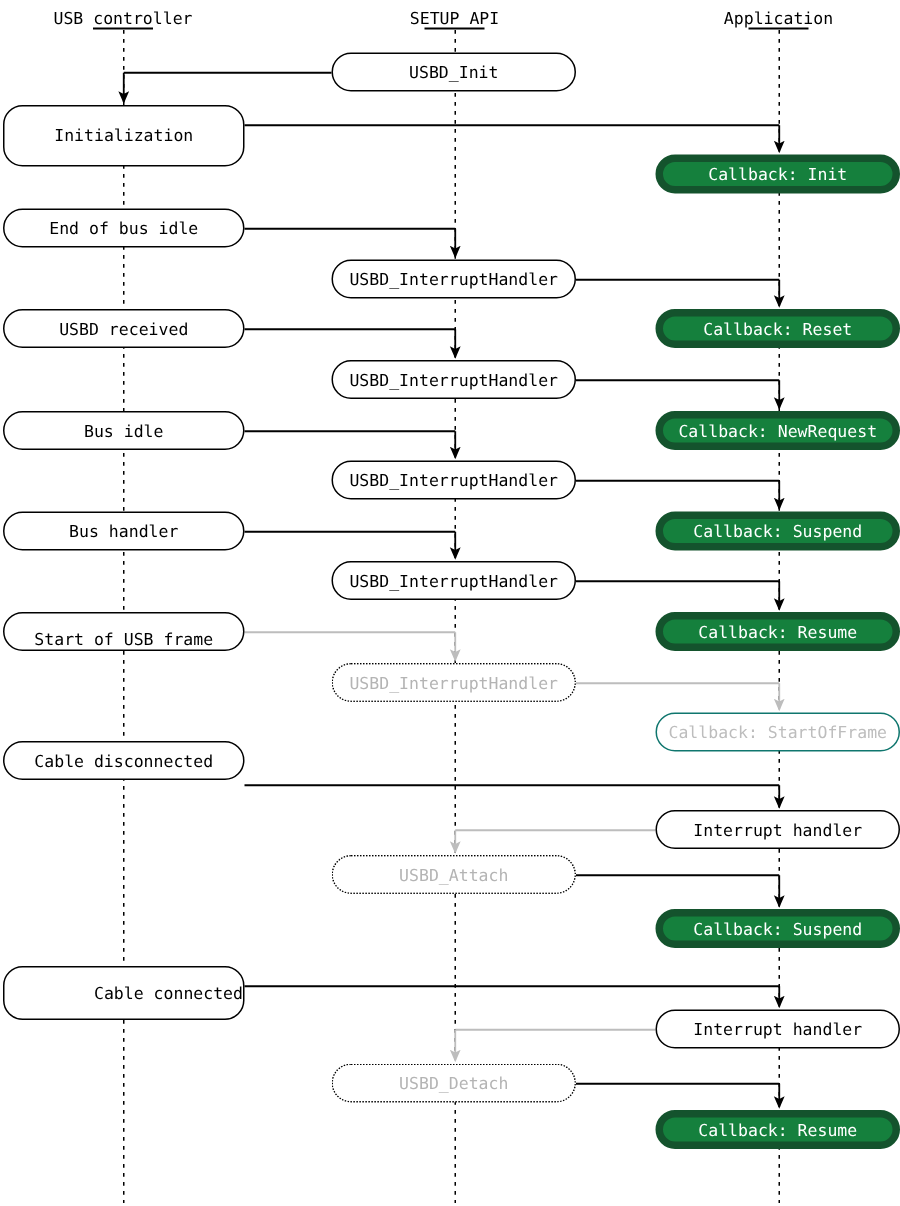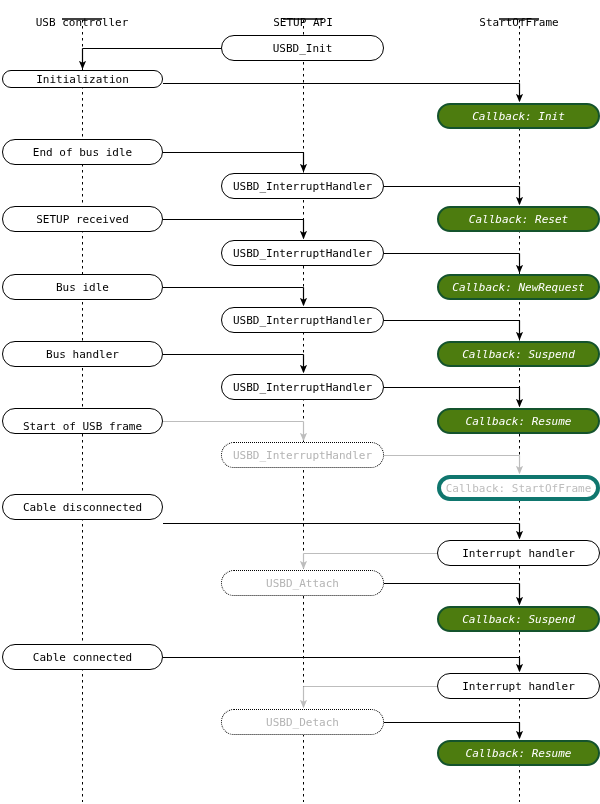--- a/index.html
+++ b/index.html
@@ -1,27 +1,27 @@
 <!DOCTYPE html>
 <html><head>
 <meta charset="utf-8">
 <style>
   html,body{margin:0;padding:0;background:#ffffff;}
   body{width:600px;height:804px;position:relative;overflow:hidden;
        font-family:"DejaVu Sans Mono","Liberation Mono",monospace;}
   #diagram{position:absolute;left:0;top:0;width:600px;height:804px;}
   .hdr{position:absolute;font-size:11px;color:#000;white-space:nowrap;
-       transform:translateX(-50%);top:16px;}
+       transform:translateX(-50%);top:6px;}
   .node{position:absolute;box-sizing:border-box;display:flex;
         align-items:center;justify-content:center;
         font-size:11px;white-space:nowrap;border-radius:13px;}
   .node.plain{background:#fff;border:1px solid #000;color:#000;}
-  .node.filled{background:#4d7c0f;border:2px solid #14532d;color:#fff;font-style:italic;}
+  .node.filled{background:#15803d;border:5px solid #14532d;color:#fff;}
   .node.ghost{background:#fff;border:1px dotted #000;color:#b4b4b4;}
-  .node.ghost-solid{background:#fff;border:4px solid #0f766e;color:#bdbdbd;}
+  .node.ghost-solid{background:#fff;border:1px solid #0f766e;color:#bdbdbd;}
   .node span{display:block;}
   svg{position:absolute;left:0;top:0;pointer-events:none;}
 </style>
 </head>
 <body>
 
 <div id="diagram">
   <svg id="wires" width="600" height="804">
       <line x1="62" x2="102" y1="19" y2="19" stroke="#000000" stroke-width="1.4"></line>
       <line x1="82.5" x2="82.5" y1="20" y2="802" stroke="#000000" stroke-width="1" stroke-dasharray="2.5 3.5"></line>
@@ -106,40 +106,40 @@
         <path d="M303.5,686.5 L303.5,707" stroke="#bdbdbd" fill="none" stroke-width="1.2" marker-end="url(#ahg)"></path>
       </g>
       <g>
         <path d="M384,722.5 L519.5,722.5" stroke="#000000" fill="none" stroke-width="1.2"></path>
         <path d="M519.5,722.5 L519.5,738" stroke="#000000" fill="none" stroke-width="1.2" marker-end="url(#ahb)"></path>
       </g>
     </svg>
   <div id="heads" style="z-index: 3;">
       <div class="hdr" style="left: 82px;">USB controller</div>
       <div class="hdr" style="left: 303px;">SETUP API</div>
-      <div class="hdr" style="left: 519px;">StartOfFrame</div>
+      <div class="hdr" style="left: 519px;">Application</div>
     </div>
   <div id="nodes" style="position: relative; z-index: 2;">
       <div class="node plain" style="left: 221px; width: 163px; top: 35px; height: 26px;">
         <span>USBD_Init</span>
       </div>
-      <div class="node plain" style="left: 2px; width: 161px; top: 70px; height: 18px;">
+      <div class="node plain" style="left: 2px; width: 161px; top: 70px; height: 41px;">
         <span>Initialization</span>
       </div>
       <div class="node filled" style="left: 437px; width: 163px; top: 103px; height: 26px;">
         <span>Callback: Init</span>
       </div>
       <div class="node plain" style="left: 2px; width: 161px; top: 139px; height: 26px;">
         <span>End of bus idle</span>
       </div>
       <div class="node plain" style="left: 221px; width: 163px; top: 173px; height: 26px;">
         <span>USBD_InterruptHandler</span>
       </div>
       <div class="node plain" style="left: 2px; width: 161px; top: 206px; height: 26px;">
-        <span>SETUP received</span>
+        <span>USBD received</span>
       </div>
       <div class="node filled" style="left: 437px; width: 163px; top: 206px; height: 26px;">
         <span>Callback: Reset</span>
       </div>
       <div class="node plain" style="left: 221px; width: 163px; top: 240px; height: 26px;">
         <span>USBD_InterruptHandler</span>
       </div>
       <div class="node plain" style="left: 2px; width: 161px; top: 274px; height: 26px;">
         <span>Bus idle</span>
       </div>
@@ -175,21 +175,21 @@
       </div>
       <div class="node plain" style="left: 437px; width: 163px; top: 540px; height: 26px;">
         <span>Interrupt handler</span>
       </div>
       <div class="node ghost" style="left: 221px; width: 163px; top: 570px; height: 26px;">
         <span>USBD_Attach</span>
       </div>
       <div class="node filled" style="left: 437px; width: 163px; top: 606px; height: 26px;">
         <span>Callback: Suspend</span>
       </div>
-      <div class="node plain" style="left: 2px; width: 161px; top: 644px; height: 26px;">
+      <div class="node plain" style="left: 2px; width: 161px; top: 644px; height: 36px; justify-content: flex-end;">
         <span>Cable connected</span>
       </div>
       <div class="node plain" style="left: 437px; width: 163px; top: 673px; height: 26px;">
         <span>Interrupt handler</span>
       </div>
       <div class="node ghost" style="left: 221px; width: 163px; top: 709px; height: 26px;">
         <span>USBD_Detach</span>
       </div>
       <div class="node filled" style="left: 437px; width: 163px; top: 740px; height: 26px;">
         <span>Callback: Resume</span>

